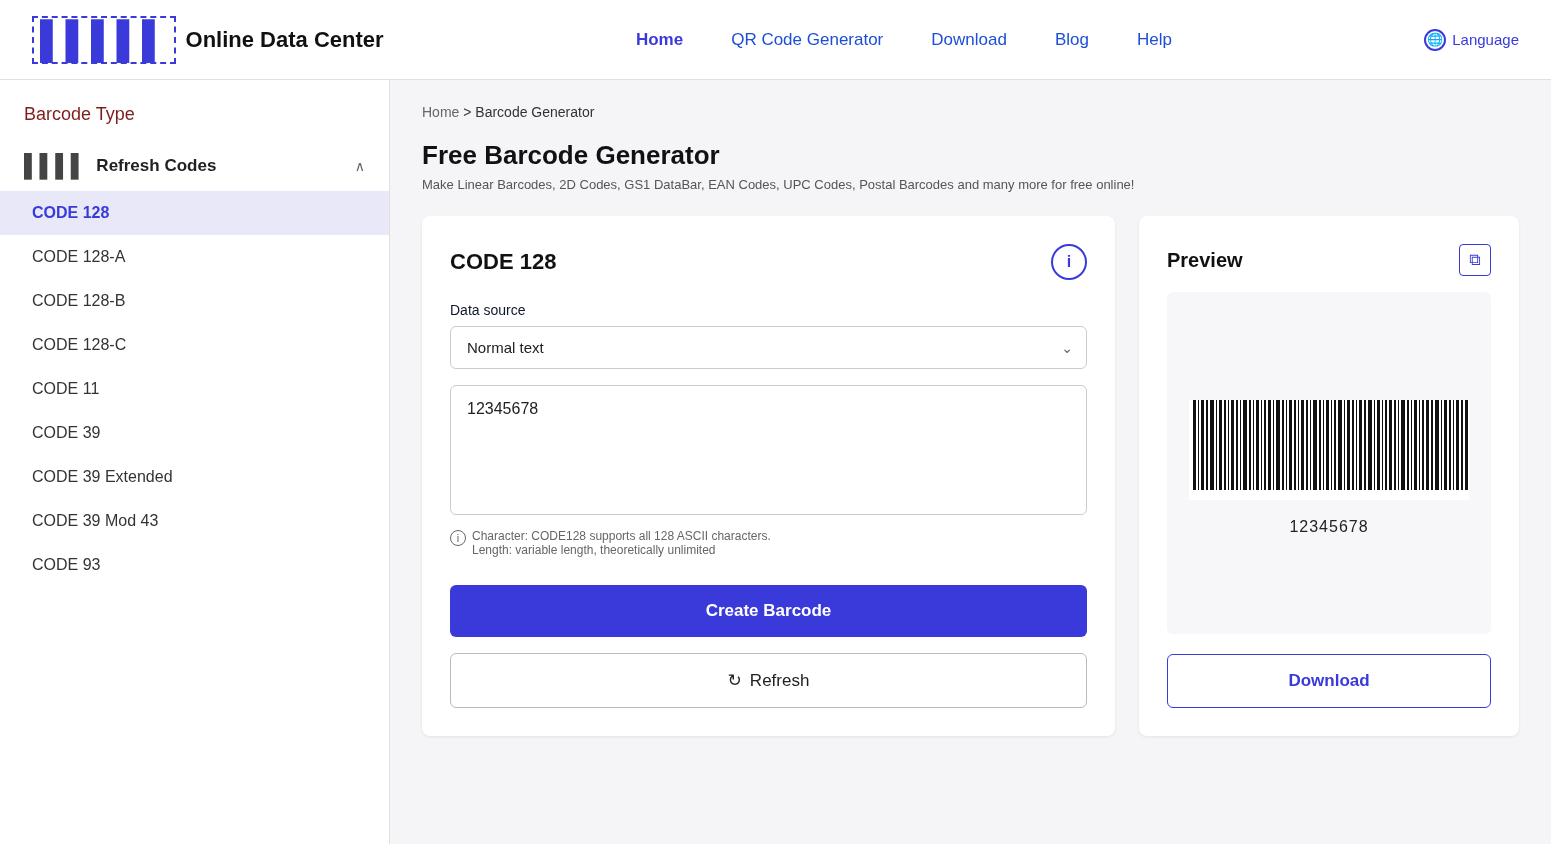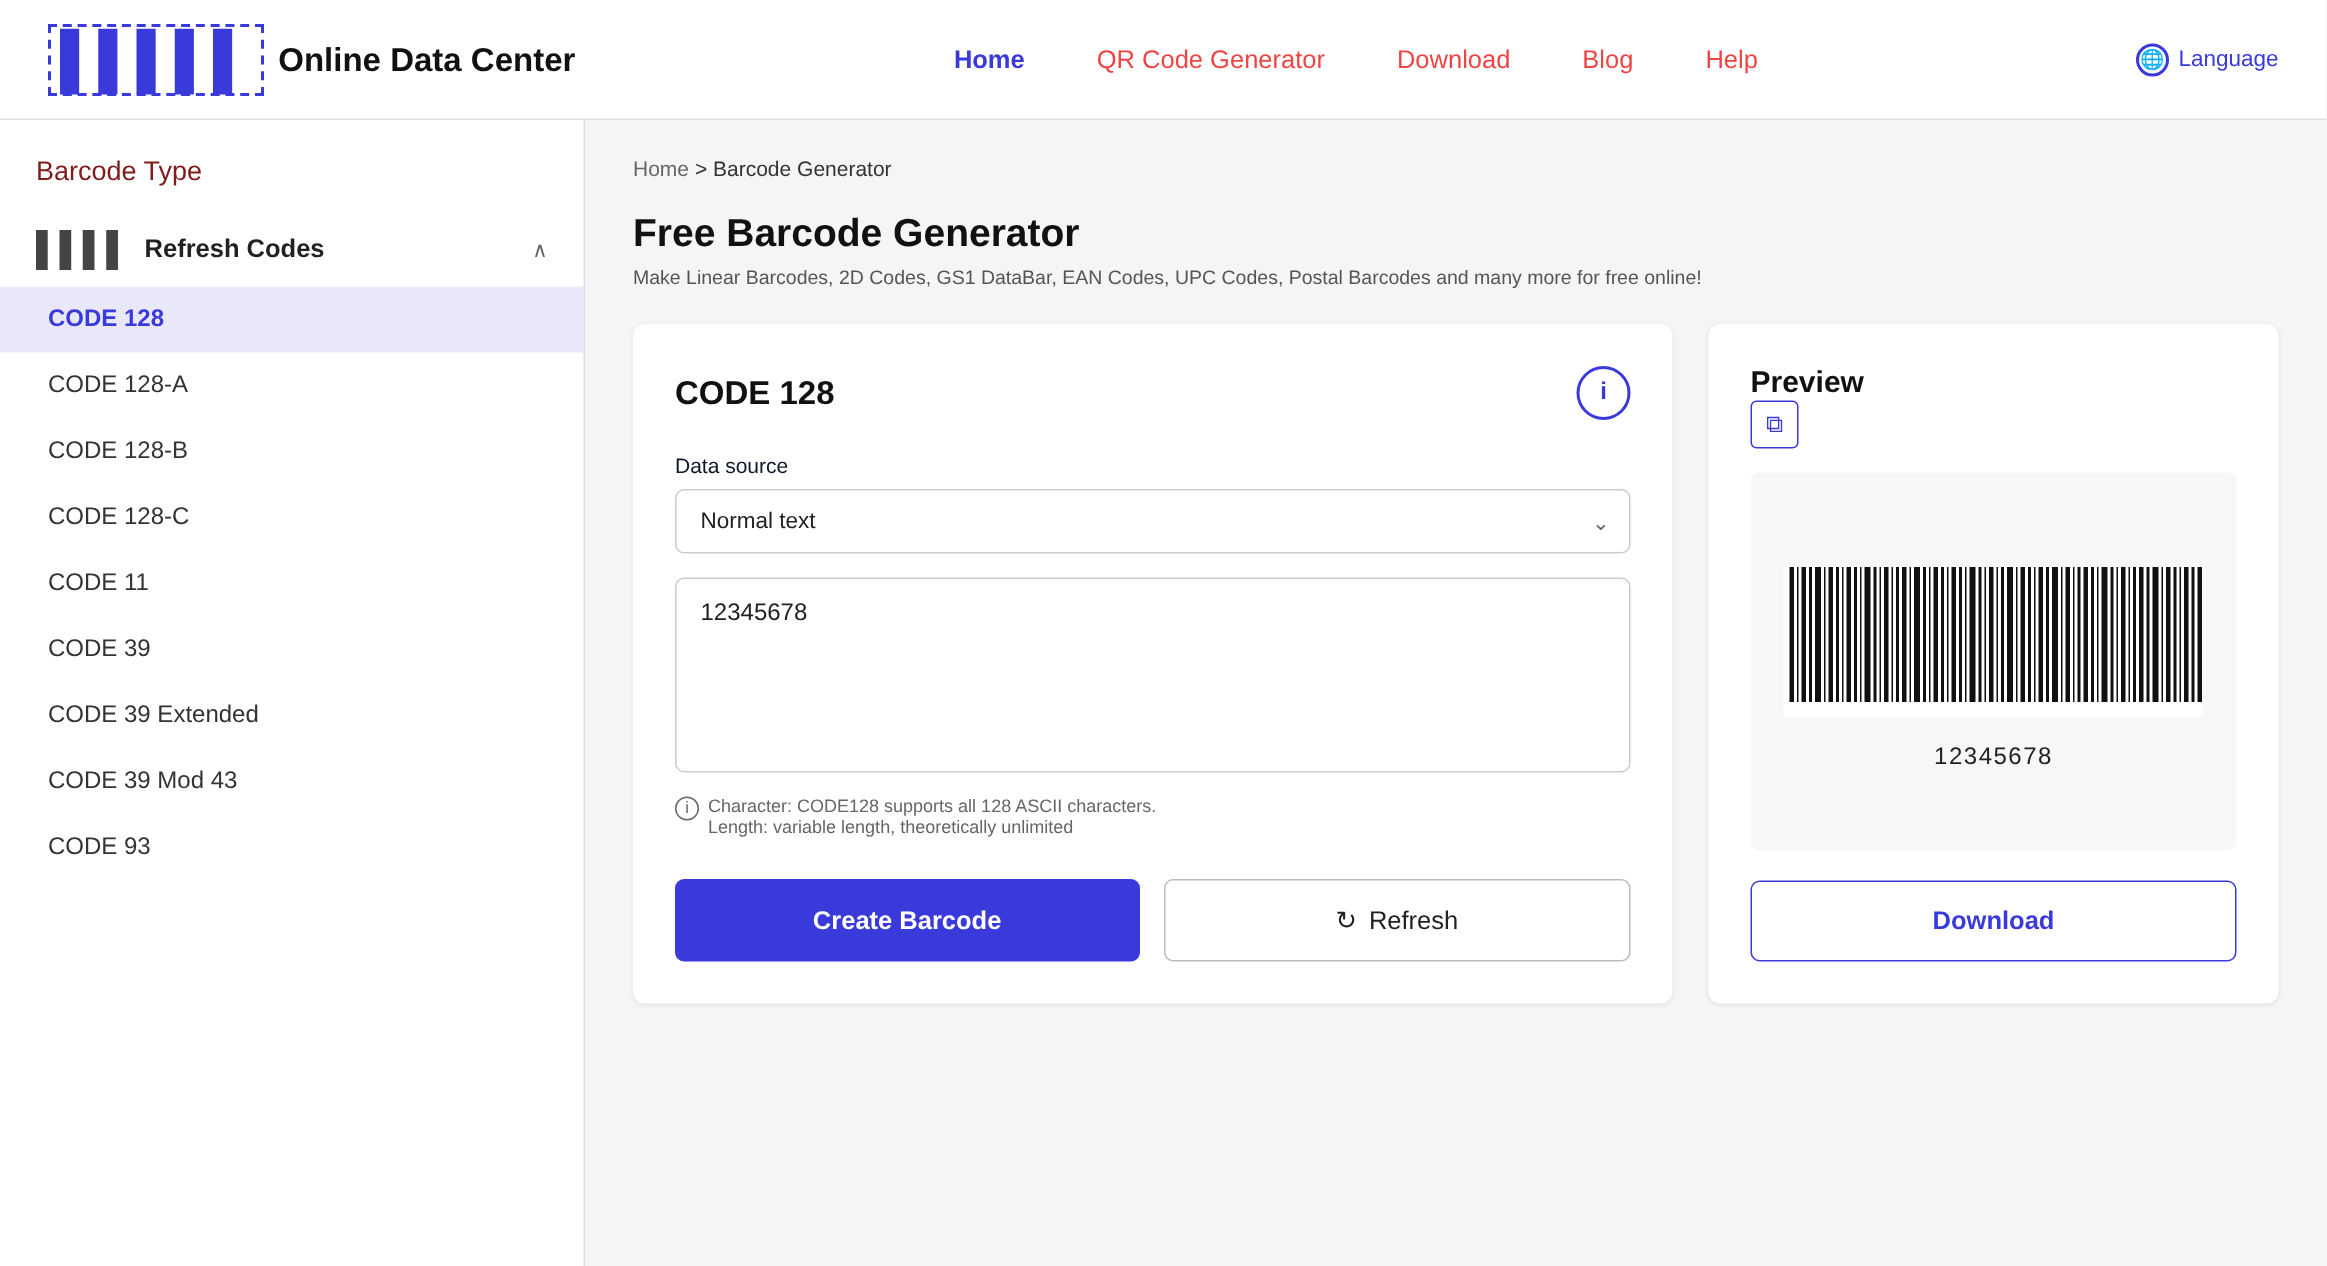--- a/index.html
+++ b/index.html
@@ -37,21 +37,21 @@
     .nav {
       display: flex;
       gap: 48px;
       align-items: center;
       flex: 1;
       justify-content: center;
     }
     .nav a {
       text-decoration: none;
       font-size: 17px;
-      color: #ef4444;
+      color: #1d4ed8;
       font-weight: 500;
     }
     .nav a.active { color: #3a3adb; font-weight: 700; }
     .lang-btn {
       display: flex;
       align-items: center;
       gap: 6px;
       color: #3a3adb;
       font-size: 15px;
       cursor: pointer;
@@ -257,20 +257,21 @@
       font-size: 11px;
       flex-shrink: 0;
       margin-top: 1px;
     }
 
     
     .btn-row {
       display: flex;
       gap: 16px;
       margin-top: 28px;
+      flex-direction: column;
     }
     .btn-create {
       flex: 1;
       padding: 16px;
       background: #3a3adb;
       color: #fff;
       border: none;
       border-radius: 6px;
       font-size: 17px;
       font-weight: 600;
@@ -298,24 +299,23 @@
       border-radius: 8px;
       padding: 28px;
       width: 380px;
       min-width: 380px;
       box-shadow: 0 1px 3px rgba(0,0,0,0.08);
       display: flex;
       flex-direction: column;
     }
     .preview-header {
       display: flex;
-      align-items: flex-start;
+      align-items: center;
       justify-content: space-between;
       margin-bottom: 16px;
-      flex-direction: column;
     }
     .preview-title {
       font-size: 20px;
       font-weight: 600;
       color: #111;
     }
     .copy-icon {
       width: 32px; height: 32px;
       border: 1.5px solid #3a3adb;
       border-radius: 4px;

